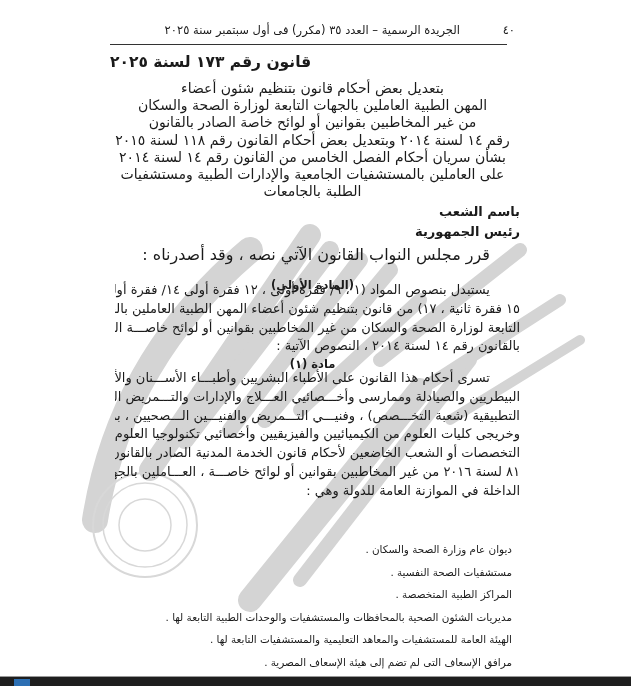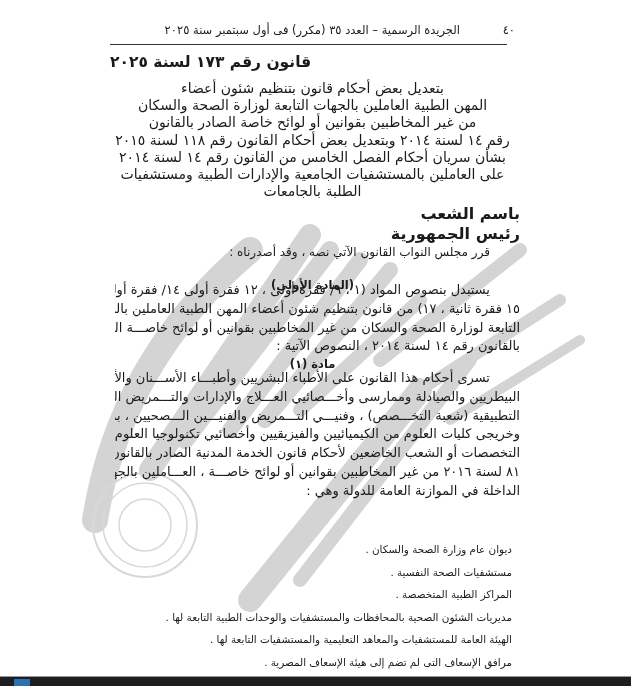--- a/index.html
+++ b/index.html
@@ -14,22 +14,22 @@
 
   .header { position: absolute; top: 23px; left: 0; width: 405px; height: 20px; font-size: 11.5px; }
   .header .page-num { position: absolute; right: 0; top: 0; }
   .header .title { position: absolute; right: 55px; top: 0; white-space: nowrap; }
   .header-rule { position: absolute; top: 44px; left: 0; width: 397px; height: 0; border-top: 1.5px solid #333; }
 
   .law-title { position: absolute; top: 53px; left: 0; width: 405px; text-align: left; font-weight: bold; font-size: 15.5px; }
 
   .subtitle { position: absolute; top: 80px; left: 0; width: 405px; text-align: center; font-weight: normal; font-size: 14px; line-height: 17.2px; }
 
-  .bold-right { position: absolute; right: 0; font-weight: bold; font-size: 16px; }
-  .p-intro { position: absolute; top: 245px; right: 0; width: 405px; font-size: 12px; text-align: right; padding-right: 30px; }
+  .bold-right { position: absolute; right: 0; font-weight: bold; font-size: 13px; }
+  .p-intro { position: absolute; top: 245px; right: 0; width: 405px; font-size: 16px; text-align: right; padding-right: 30px; }
   .article-heading { position: absolute; left: 0; width: 405px; text-align: center; font-weight: bold; font-size: 11.5px; }
 
   .para { position: absolute; right: 0; width: 405px; font-size: 13px; line-height: 18.8px; text-align: justify; text-align-last: right; }
   .para .line { display: block; white-space: nowrap; overflow: hidden; }
   .para .first { padding-right: 30px; }
 
   .list { position: absolute; top: 538px; right: 0; width: 405px; font-size: 10.4px; line-height: 22.6px; }
   .list .item { display: block; padding-right: 8px; white-space: nowrap; }
 
   .taskbar { position: absolute; left: 0; top: 676px; width: 631px; height: 10px; background: #1e1e1e; border-top: 1px solid #999; z-index: 5; }

